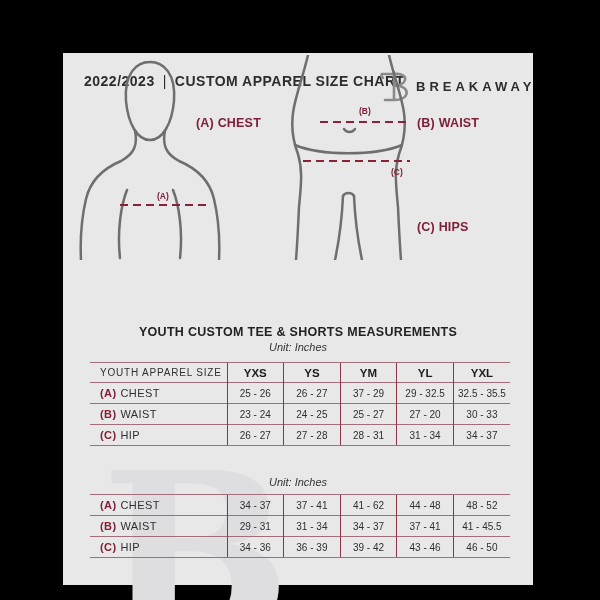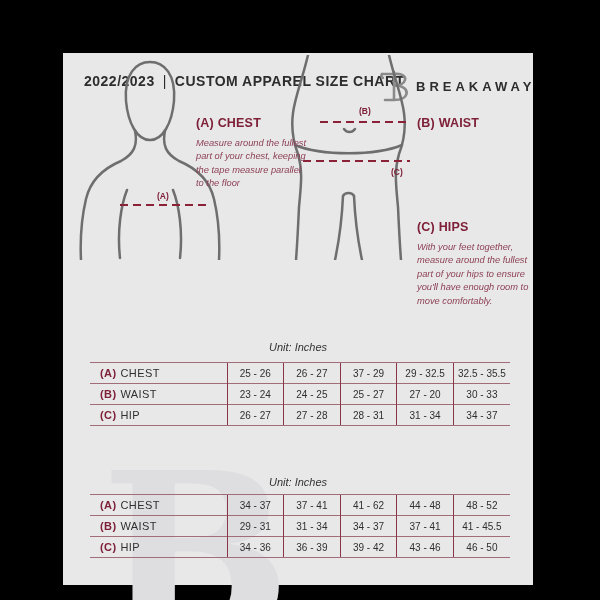--- a/index.html
+++ b/index.html
@@ -89,38 +89,45 @@
     <path class="outline" d="M58 141 C60 137 67 137 69 141"></path>
     <path class="outline" d="M58 141 C57 163 54 186 50 205"></path>
     <path class="outline" d="M69 141 C70 163 73 186 77 205"></path>
     <path class="dashline" d="M35 67 H126"></path>
     <text class="marker" x="74" y="59">(B)</text>
     <path class="dashline" d="M18 106 H125"></path>
     <text class="marker" x="106" y="120">(C)</text>
   </svg>
 
   <div class="abs g-head chest-head">(A) CHEST</div>
-  <div class="abs g-body chest-body">Measure around the fullest part of your chest, keeping the tape measure parallel to the floor</div>
   <div class="abs g-head waist-head">(B) WAIST</div>
   <div class="abs g-head hips-head">(C) HIPS</div>
-  <div class="abs g-body hips-body">With your feet together, measure around the fullest part of your hips to ensure you'll have enough room to move comfortably.</div>
 
   <div class="abs watermark">B</div>
 
+  <div class="abs sec-title y-title">YOUTH CUSTOM TEE &amp; SHORTS MEASUREMENTS</div>
   <div class="abs sec-unit y-unit">Unit: Inches</div>
   <table class="size-table youth">
     <colgroup>
         <col style="width:137px">
         <col style="width:56.6px">
         <col style="width:56.6px">
         <col style="width:56.6px">
         <col style="width:56.6px">
         <col style="width:56.6px">
       </colgroup>
     <tbody>
+        <tr>
+      <th class="lab-head">YOUTH APPAREL SIZE</th>
+      <th class="sz-head">YXS</th>
+      <th class="sz-head">YS</th>
+      <th class="sz-head">YM</th>
+      <th class="sz-head">YL</th>
+      <th class="sz-head">YXL</th>
+    </tr>
     <tr>
       <td class="row-lab"><span class="key">(A)</span><span>CHEST</span></td>
       <td class="val">25 - 26</td>
       <td class="val">26 - 27</td>
       <td class="val">37 - 29</td>
       <td class="val">29 - 32.5</td>
       <td class="val">32.5 - 35.5</td>
     </tr>
     <tr>
       <td class="row-lab"><span class="key">(B)</span><span>WAIST</span></td>

